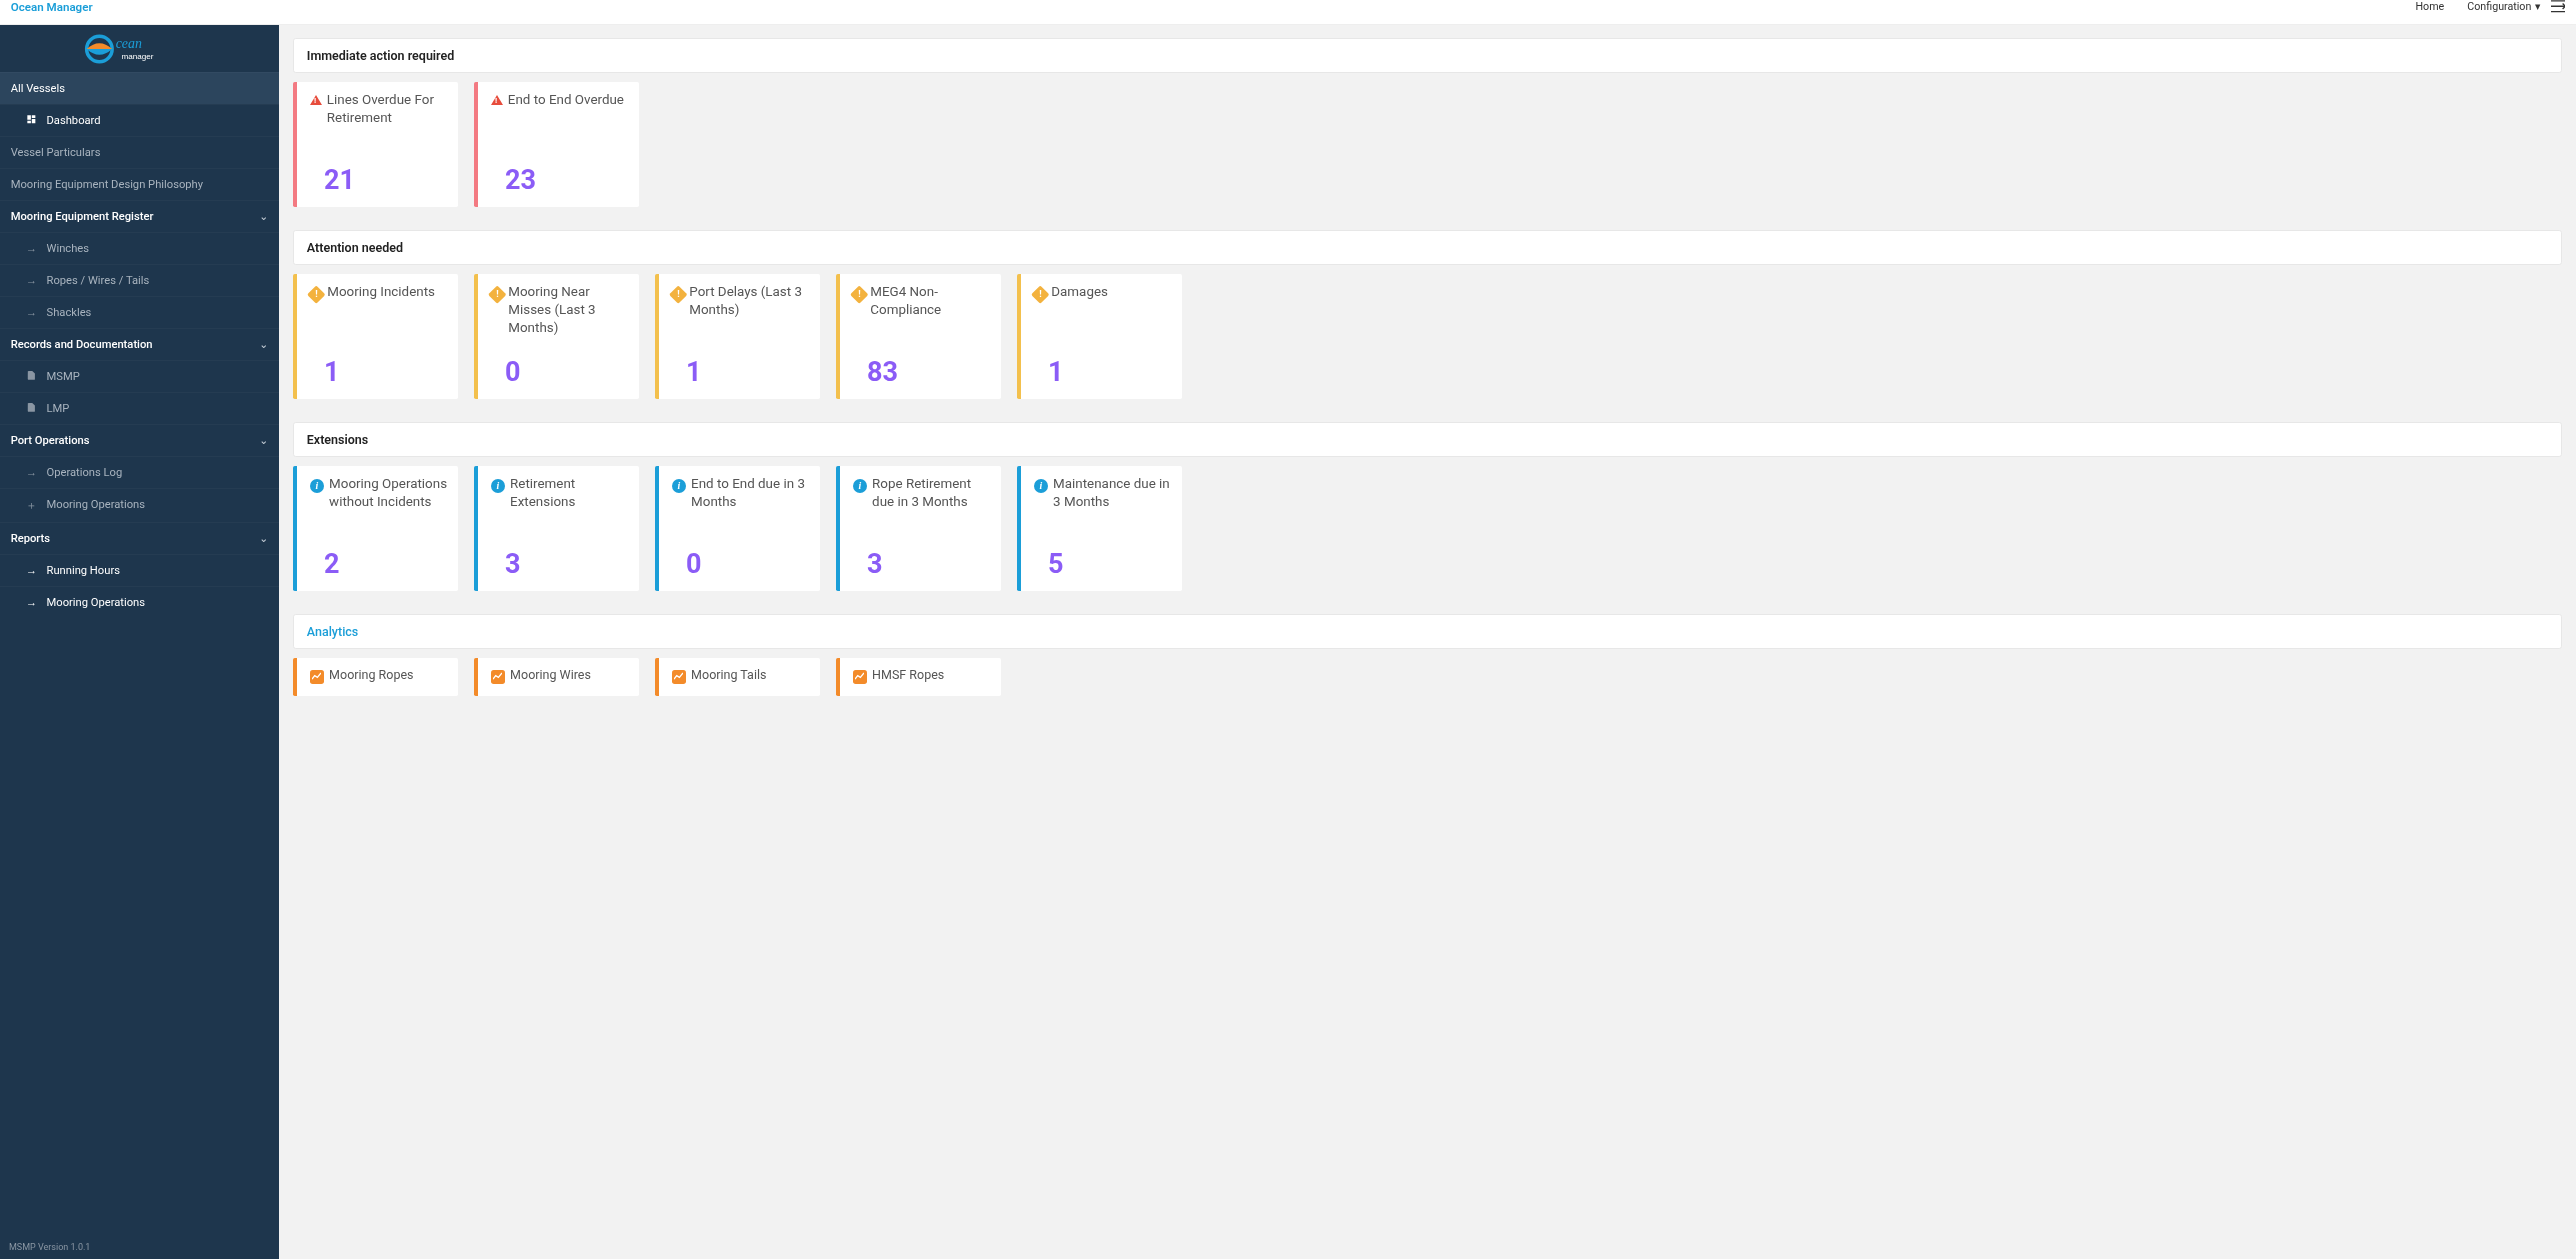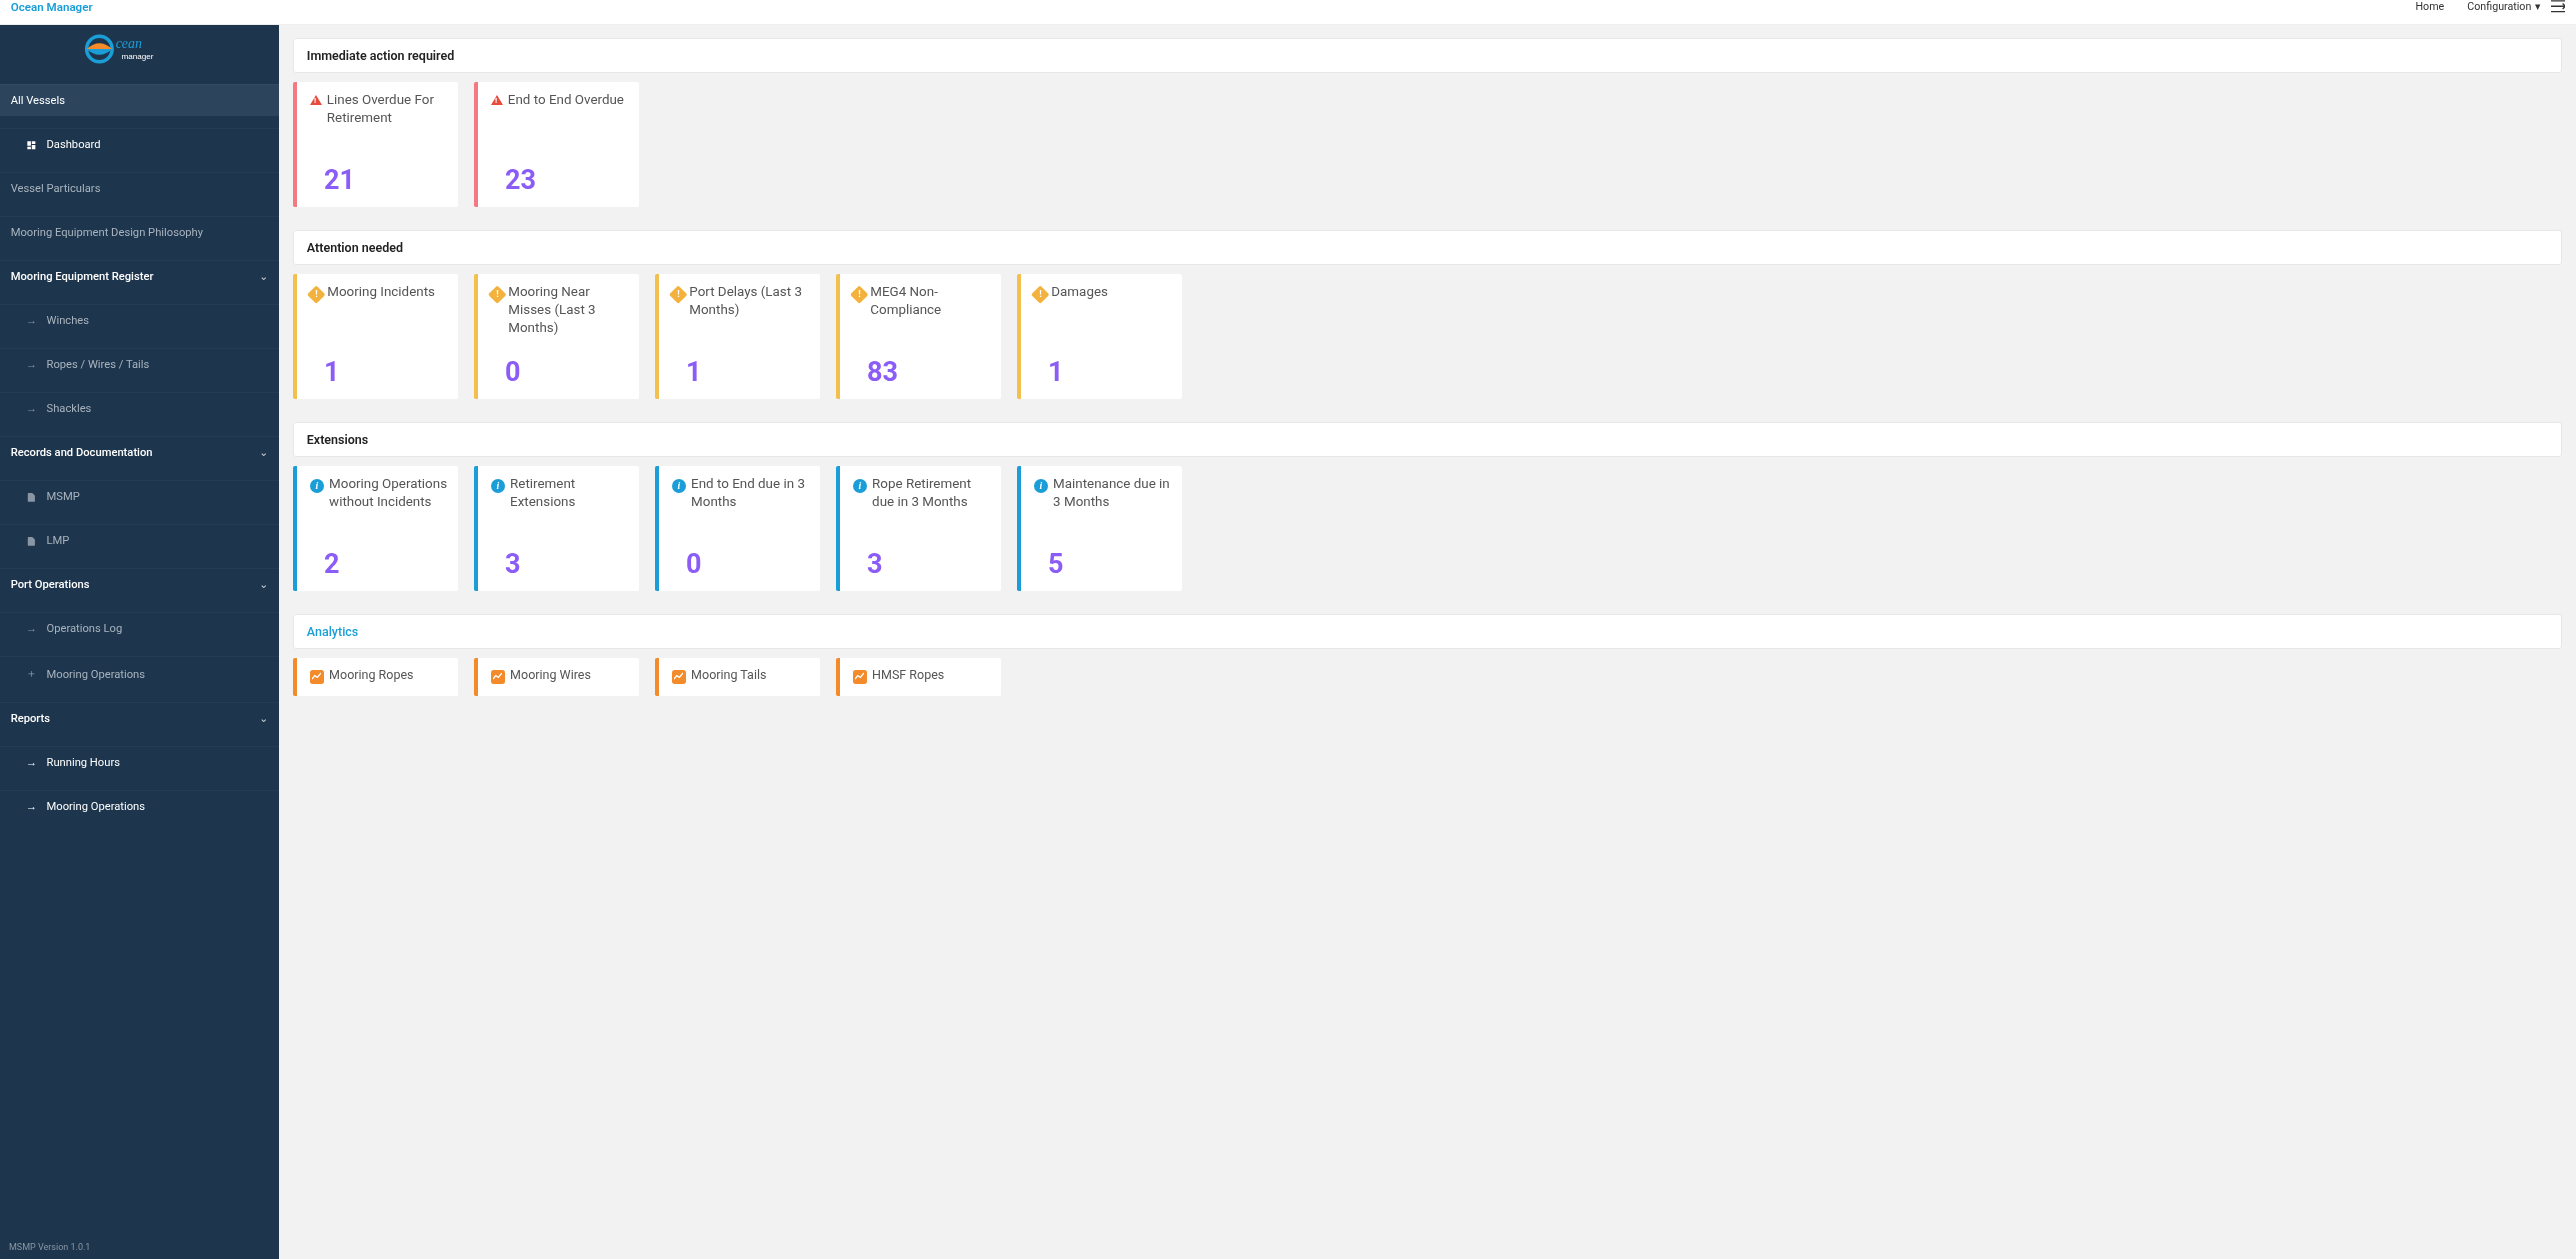--- a/index.html
+++ b/index.html
@@ -11,21 +11,21 @@
 .top-header .spacer { flex: 1; }
 .top-header .nav-link { color: #333; font-size: 10.7px; margin-left: 23px; text-decoration: none; cursor: pointer; display: inline-flex; align-items: center; gap: 3.6px; }
 .top-header .menu-toggle { margin-left: 10.7px; cursor: pointer; display: inline-flex; }
 
 
 .app-body { display: flex; height: calc(100vh - 25px); }
 .sidebar { width: 279px; background: #1e364d; color: #c7d0d9; display: flex; flex-direction: column; overflow-y: auto; }
 .sidebar .logo-area { height: 47px; display: flex; align-items: center; justify-content: center; }
 .sidebar .logo-area svg { height: 36px; }
 
-.sidebar .item { display: flex; align-items: flex-end; gap: 9px; padding: 9px 10.7px; font-size: 11.2px; cursor: pointer; border-top: 0.9px solid rgba(255,255,255,0.03); margin-top: 12px; }
+.sidebar .item { display: flex; align-items: flex-start; gap: 9px; padding: 9px 10.7px; font-size: 11.2px; cursor: pointer; border-top: 0.9px solid rgba(255,255,255,0.03); }
 .sidebar .item.highlight { background: #2c455d; color: #fff; }
 .sidebar .item.section-hd { background: #1e364d; color: #fff; font-weight: 500; justify-content: space-between; }
 .sidebar .item.section-hd.muted { color: #a8b3be; font-weight: 400; }
 .sidebar .item.sub { padding-left: 25px; color: #a8b3be; }
 .sidebar .item.sub .icn { width: 12.5px; display: inline-flex; justify-content: center; color: #8a96a3; }
 .sidebar .item.active { color: #fff; }
 .sidebar .item.active .icn { color: #fff; }
 .sidebar .chev { font-size: 10.7px; color: #c7d0d9; }
 .sidebar .version { margin-top: auto; padding: 7.2px 9px; font-size: 9px; color: #8a96a3; }
 

